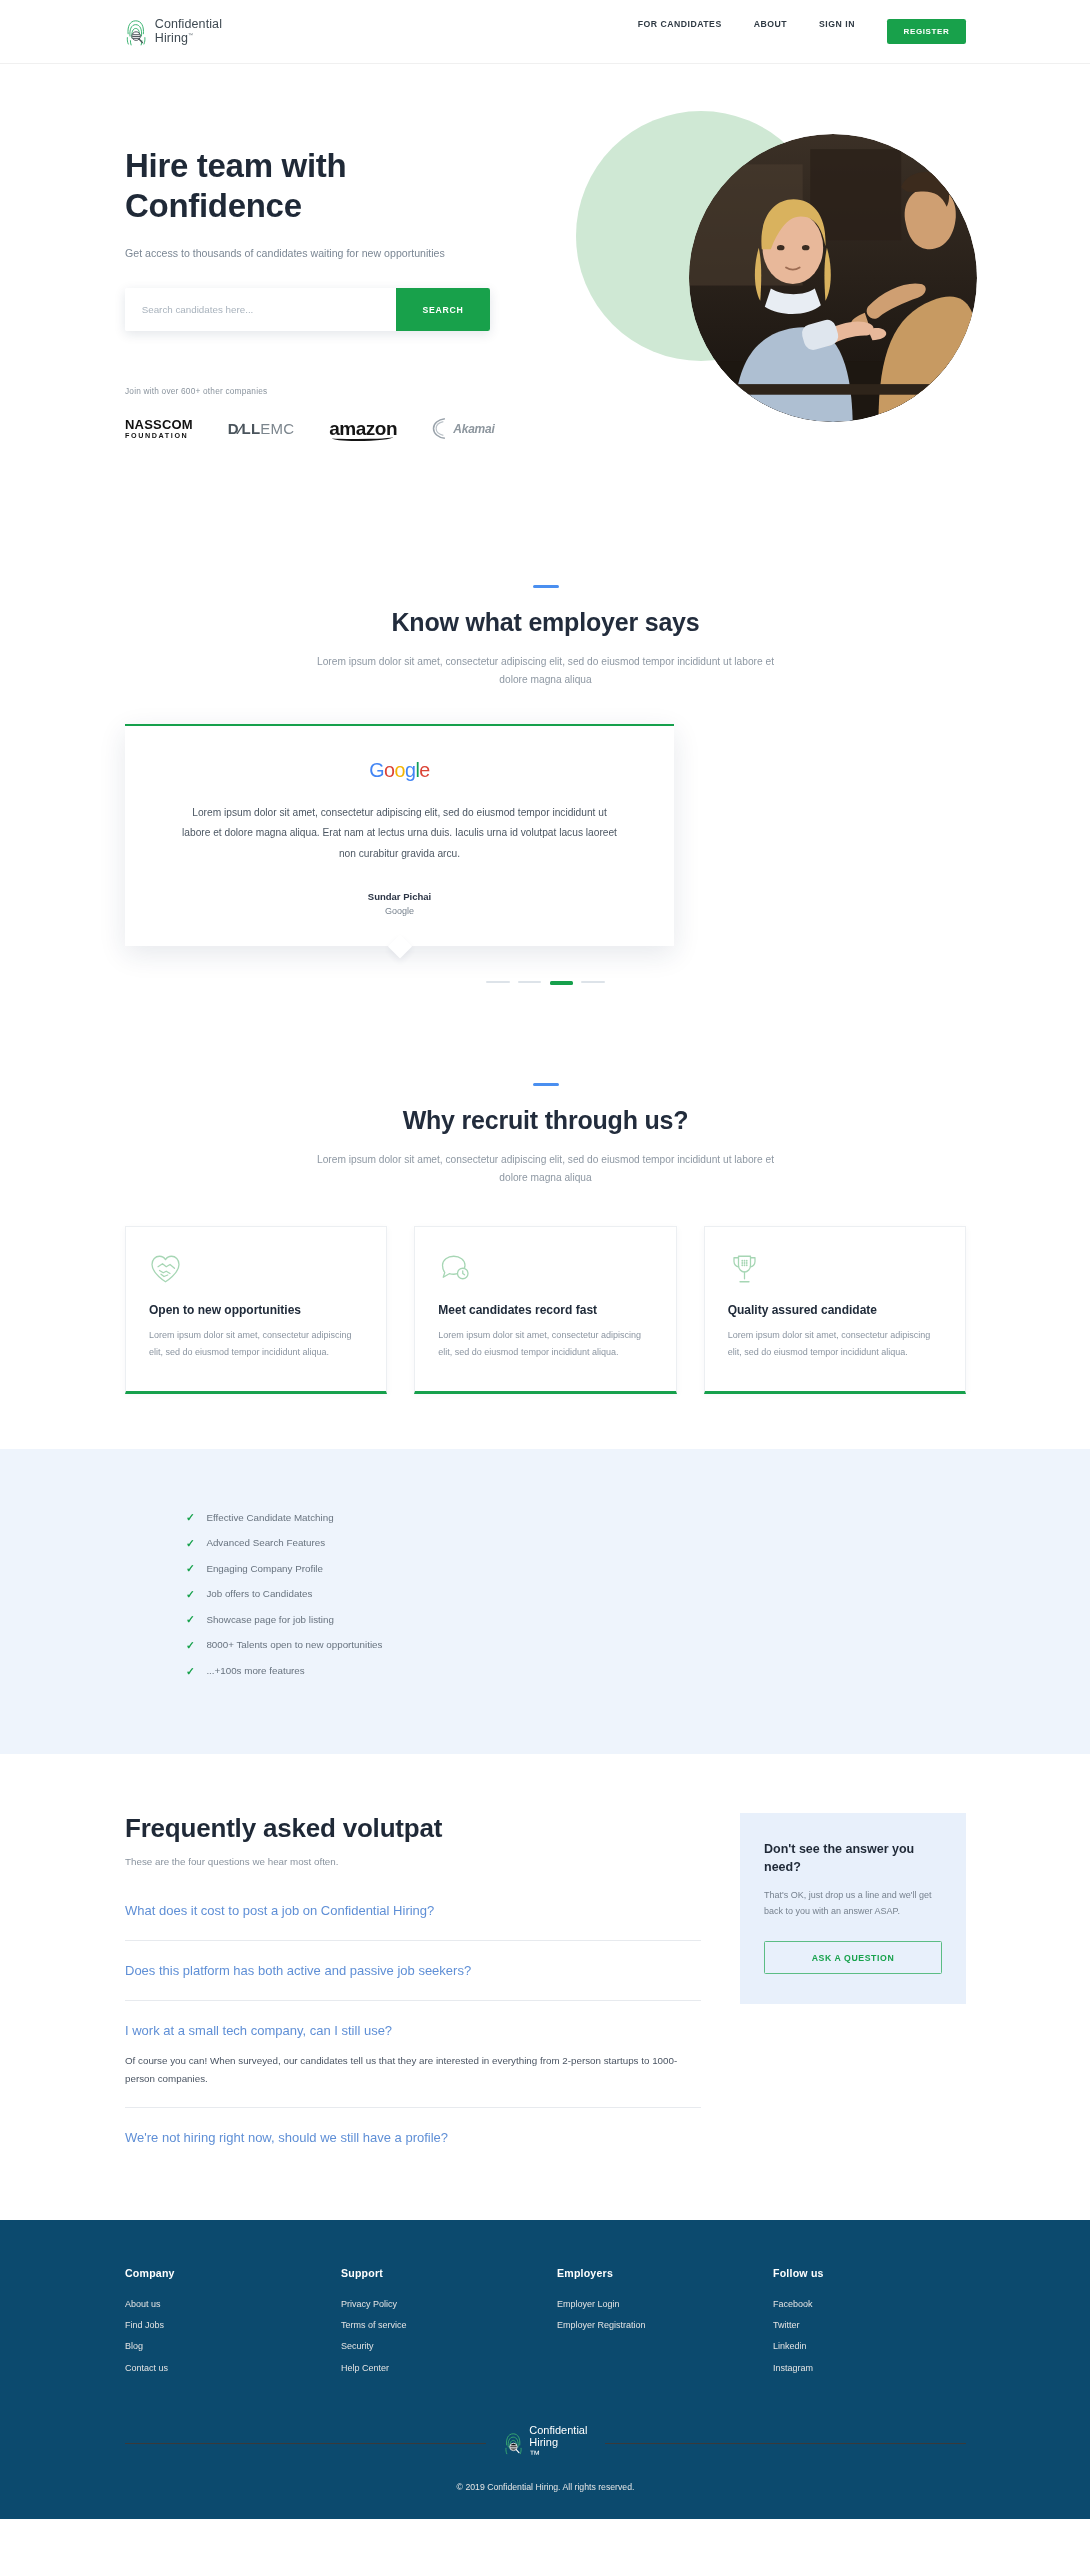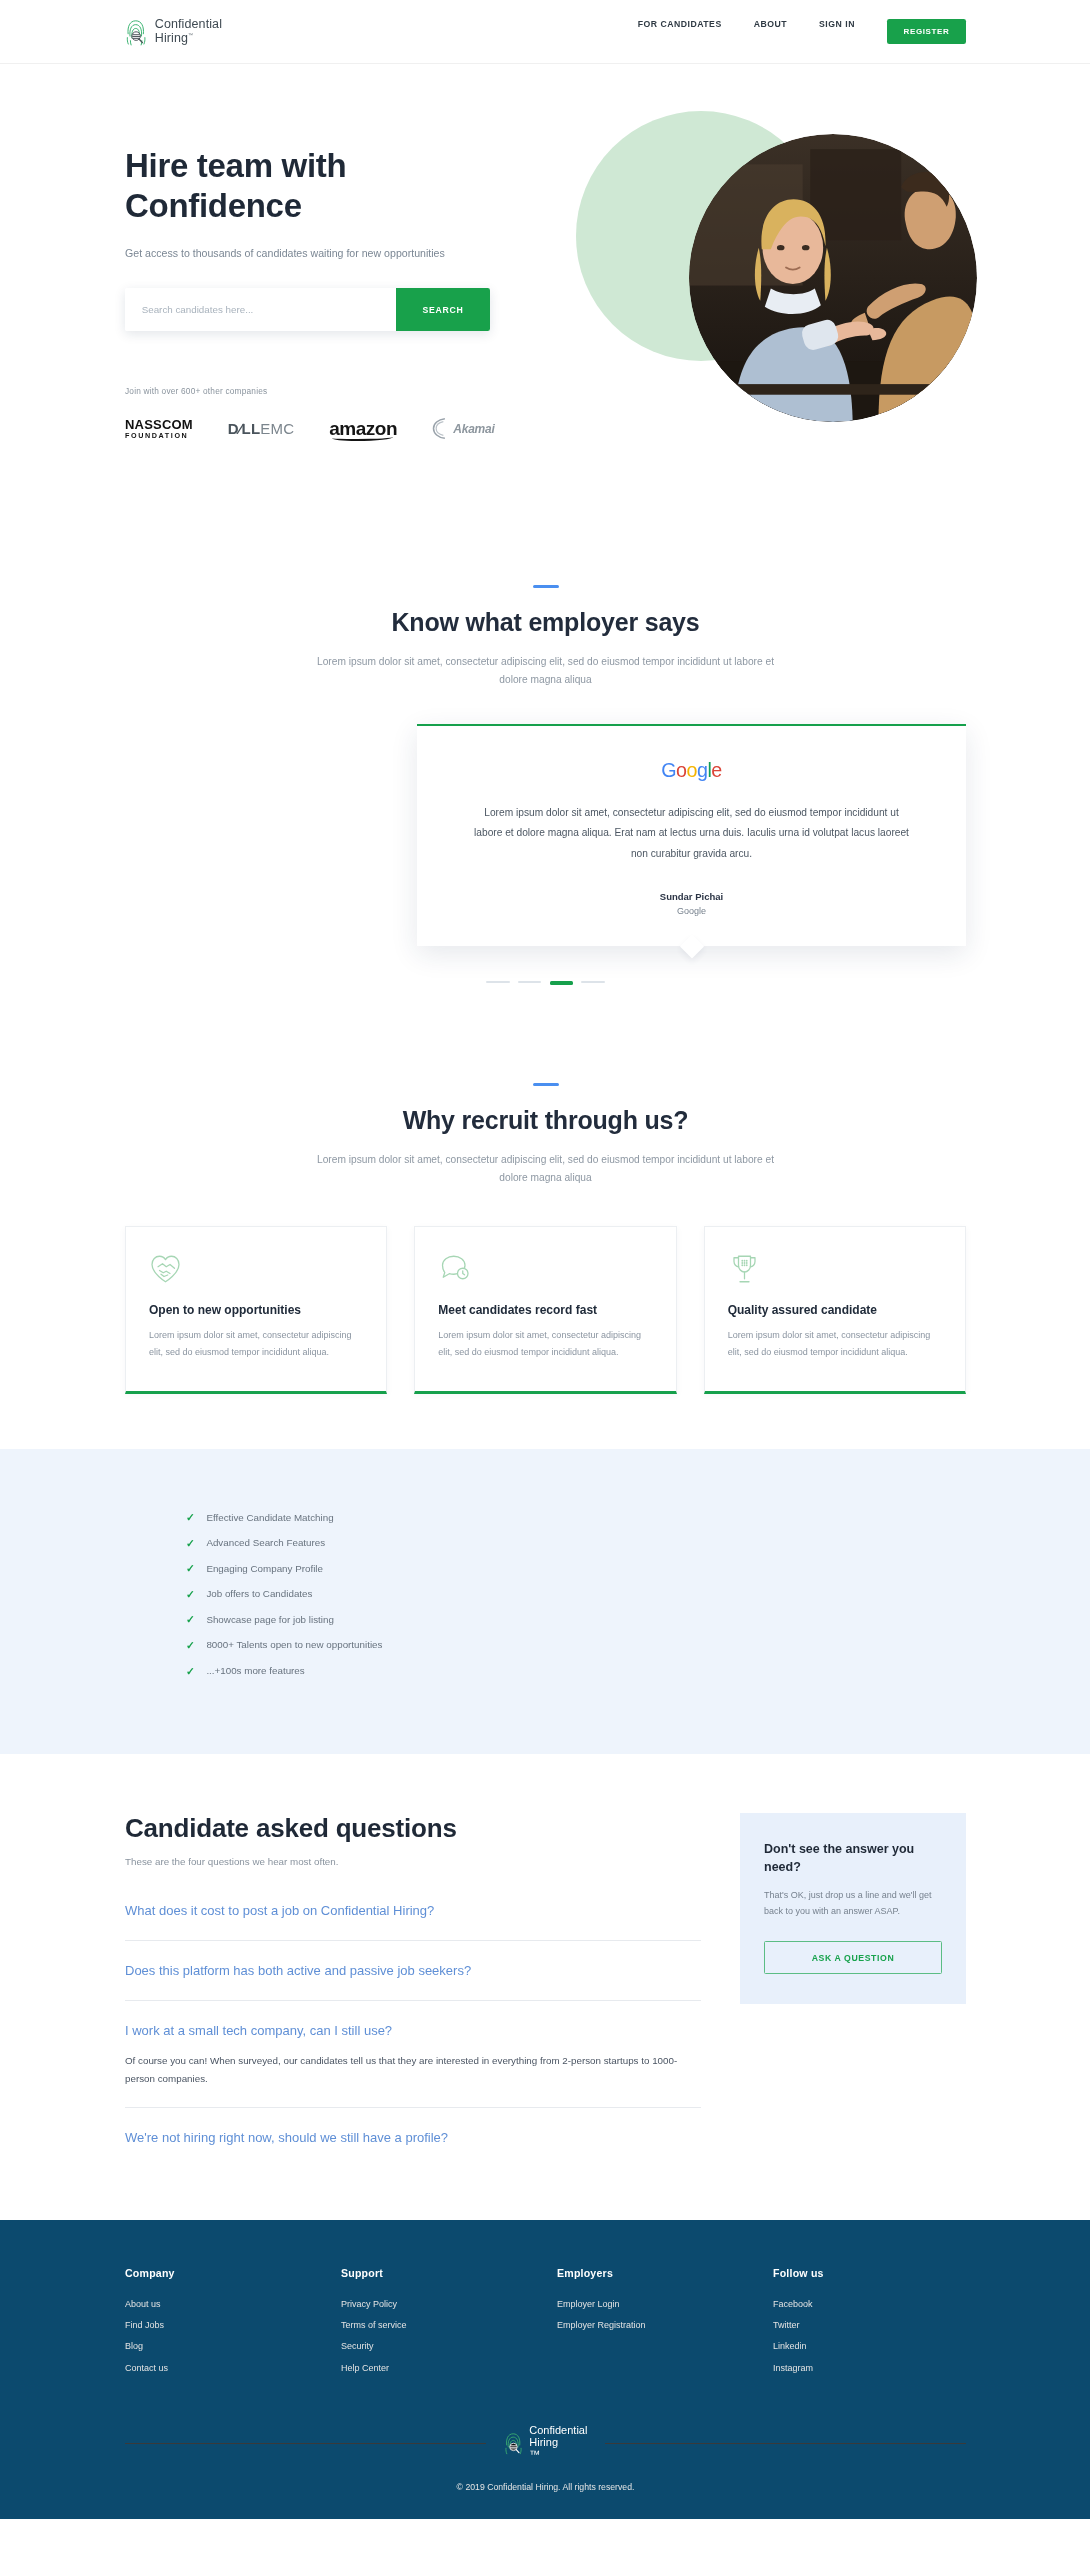--- a/index.html
+++ b/index.html
@@ -102,21 +102,21 @@
     margin-top: 19.7px; text-align: center; font-size: 25px; font-weight: 700;
     color: #222c3c; letter-spacing: -0.2px;
   }
   .sec-sub {
     margin: 16.7px auto 0; text-align: center; font-size: 10.2px; color: #8e98a3;
     line-height: 1.75; max-width: 485px;
   }
 
   
   .testimonials { padding-top: 59px; padding-bottom: 48px; }
-  .tcard-wrap { margin-top: 35px; display: flex; justify-content: flex-end; }
+  .tcard-wrap { margin-top: 35px; display: flex; justify-content: flex-start; }
   .tcard {
     width: 549px; background: #fff; border-top: 2.3px solid #16a04c;
     box-shadow: 0 7.6px 26px rgba(25,45,80,.11);
     padding: 33px 53px 30px; text-align: center; position: relative;
   }
   .google-logo { font-size: 19.7px; font-weight: 500; letter-spacing: -0.5px; }
   .g1{color:#4285F4}.g2{color:#DB4437}.g3{color:#F4B400}.g4{color:#4285F4}.g5{color:#0F9D58}.g6{color:#DB4437}
   .tquote { margin-top: 21px; font-size: 10.2px; line-height: 2; color: #4c5763; }
   .tname { margin-top: 27px; font-size: 9.5px; font-weight: 700; color: #2b3445; }
   .trole { margin-top: 3.8px; font-size: 9px; color: #77828e; }
@@ -411,21 +411,21 @@
       </div>
       <div class="chk-item">
         <span class="chk-mark">✓</span>
         <span class="chk-text">...+100s more features</span>
       </div>
     </div>
   </div>
 
   <div class="faq">
     <div class="faq-left">
-      <h2 class="faq-title">Candidate asked questions</h2>
+      <h2 class="faq-title">Frequently asked volutpat</h2>
       <p class="faq-sub">These are the four questions we hear most often.</p>
 
       <div class="faq-list">
         <div class="faq-item">
           <div class="faq-q">What does it cost to post a job on Confidential Hiring?</div>
         </div>
         <div class="faq-item">
           <div class="faq-q">Does this platform has both active and passive job seekers?</div>
         </div>
         <div class="faq-item">

